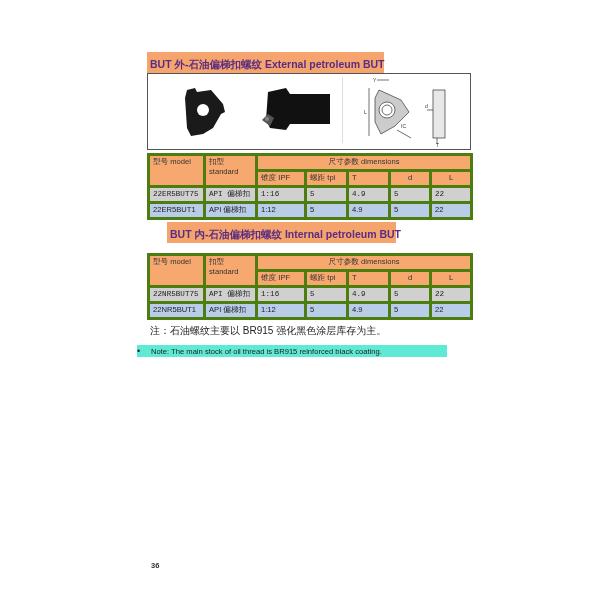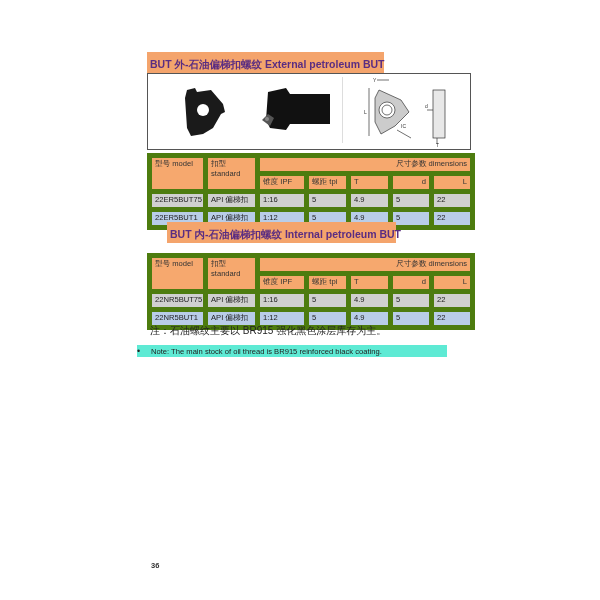--- a/index.html
+++ b/index.html
@@ -2,27 +2,27 @@
 <html><head>
 <meta charset="utf-8">
 <style>
   html, body { margin:0; padding:0; background:#ffffff; }
   body { width:600px; height:600px; position:relative; overflow:hidden; font-family:"Liberation Sans", sans-serif; color:#222; }
   .section-title { position:absolute; left:147px; height:17px; background:#f4a46c; color:#5a2d82; font-weight:bold; font-size:10.5px; line-height:17px; padding:4px 4px 0 3px; white-space:nowrap; }
   #title-ext { top:52px; width:230px; }
   #title-int { top:222px; width:222px;margin-left:20px; }
   .image-box { position:absolute; left:147px; top:73px; width:322px; height:75px; border:1px solid #555; background:#fff; }
   table.spec { position:absolute; left:147px; border-collapse:collapse; font-size:7.6px; width:323px; table-layout:fixed; }
-  table.spec td { border:5px solid #4d7c0f; padding:1px 3px; height:11px; line-height:10px; vertical-align:top; white-space:nowrap; overflow:hidden;margin-left:13px; }
+  table.spec td { border:3px solid #4d7c0f; padding:1px 3px; height:11px; line-height:10px; vertical-align:top; white-space:nowrap; overflow:hidden;margin-left:13px; }
   #table-ext { top:153px; }
   #table-int { top:253px; }
   .hdr { background:#f6a86e; color:#333; }
-  .row-a td { background:#d0d0d0; }
+  .row-a td { background:#d0d0d0;font-family:Liberation Mono, monospace; }
   .row-b td { background:#b9cde8; }
-  .center { text-align:right; }
+  .center { text-align:center; }
   .note-cn { position:absolute; left:150px; top:324px; font-size:10px; color:#222; }
   .note-en { position:absolute; left:137px; top:345px; width:310px; font-size:7.6px; background:#5eead4; color:#222; padding:1px 0; }
   .note-en .bullet { display:inline-block; width:14px; text-align:left; font-size:9px; }
   .page-num { position:absolute; left:151px; top:561px; font-size:7.5px; color:#333;font-weight:bold; }
 </style>
 </head>
 <body>
 
 <div class="section-title" id="title-ext">BUT 外-石油偏梯扣螺纹 External petroleum BUT</div>
 

